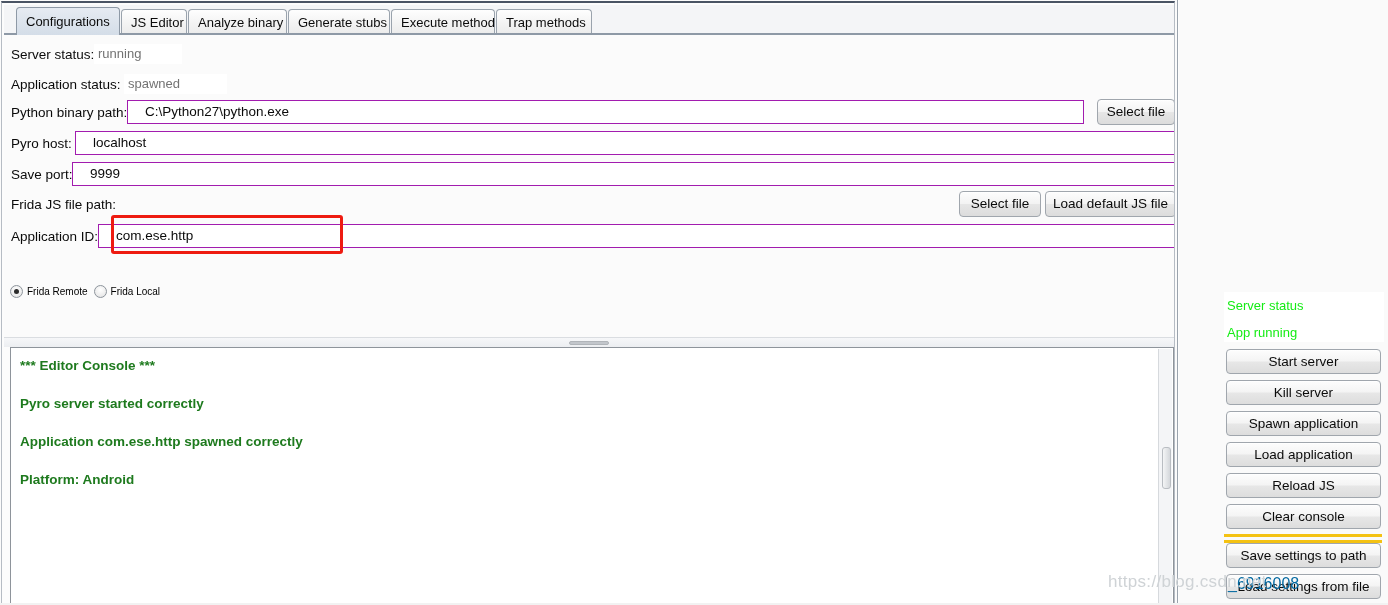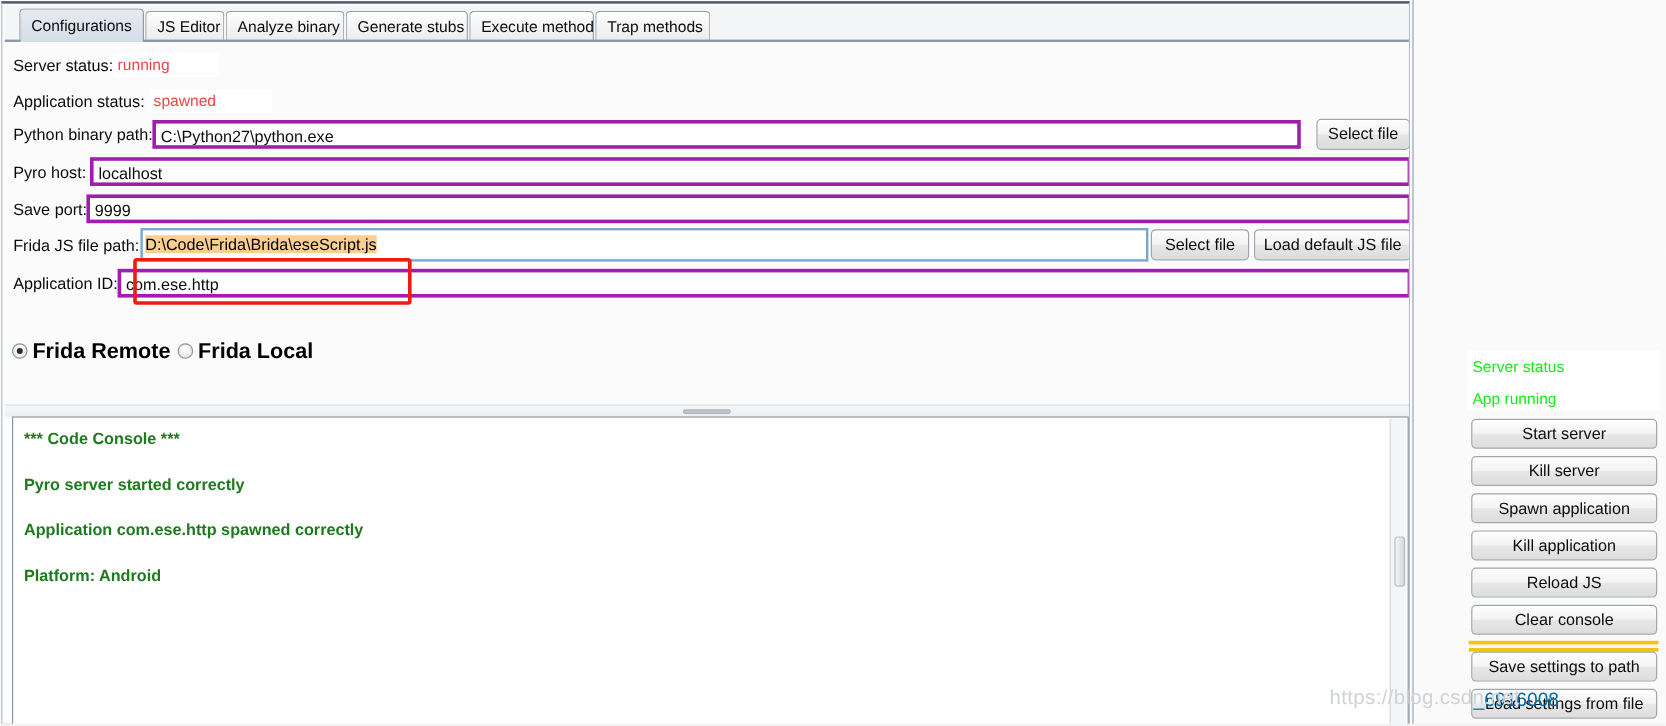--- a/index.html
+++ b/index.html
@@ -64,31 +64,31 @@
     background:#fbfbfb;
     overflow:hidden;
   }
   .row{position:absolute;left:0;height:24px;}
   .lbl{
     position:absolute;left:7px;top:0;height:22px;line-height:22px;
     font-size:13.5px;color:#0a0a0a;white-space:nowrap;
   }
   .statusval{
     position:absolute;top:0;height:20px;line-height:20px;
-    font-size:13px;color:#ef4444;background:#ffffff;
+    font-size:13px;color:#737373;background:#ffffff;
     padding:0 4px;white-space:nowrap;
   }
   .field{
     position:absolute;top:0;height:24px;
     background:#ffffff;
-    border:3px solid #a21caf;
+    border:1px solid #a21caf;
     box-sizing:border-box;
     font-size:13.5px;
     line-height:22px;
-    padding:0 4px;
+    padding:0 17px;
     color:#0a0a0a;
     white-space:nowrap;overflow:hidden;
   }
   .field.focused{
     border:2px solid #7aa7cc;
   }
   .sel-text{background:#fbcf91;color:#000;}
 
   .btn{
     position:absolute;
@@ -111,21 +111,21 @@
     display:inline-block;width:13px;height:13px;border-radius:50%;
     border:1px solid #8d949c;
     background:radial-gradient(circle at 50% 35%,#ffffff 0%,#eaeaea 70%,#d8d8d8 100%);
     vertical-align:middle;position:relative;margin-right:4px;
     box-sizing:border-box;
   }
   .radio.on::after{
     content:"";position:absolute;left:3px;top:3px;width:5px;height:5px;
     border-radius:50%;background:#2b2b2b;
   }
-  .radio-label{font-size:18px;vertical-align:middle;margin-right:6px;font-weight:bold;}
+  .radio-label{font-size:10px;vertical-align:middle;margin-right:6px;}
 
   
   #red-box{
     position:absolute;left:107px;top:180px;width:232px;height:39px;
     border:3px solid #ee1b11;border-radius:3px;
     box-sizing:border-box;
     pointer-events:none;
     z-index:30;
   }
 
@@ -260,23 +260,20 @@
           <div class="field" style="left:71px;top:3px;width:1101px;">localhost</div>
         </div>
 
         <div class="row" style="top:124px;width:1170px;height:32px;">
           <span class="lbl" style="top:5px;">Save port:</span>
           <div class="field" style="left:68px;top:3px;width:1104px;">9999</div>
         </div>
 
         <div class="row" style="top:154px;width:1170px;height:32px;">
           <span class="lbl" style="top:5px;">Frida JS file path:</span>
-          <div class="field focused" style="left:113px;top:1px;width:840px;height:28px;line-height:24px;padding:0 2px;">
-            <span class="sel-text">D:\Code\Frida\Brida\eseScript.js</span>
-          </div>
           <div class="btn" style="left:955px;top:2px;width:82px;">Select file</div>
           <div class="btn" style="left:1041px;top:2px;width:131px;">Load default JS file</div>
         </div>
 
         <div class="row" style="top:186px;width:1170px;height:32px;">
           <span class="lbl" style="top:5px;">Application ID:</span>
           <div class="field" style="left:94px;top:3px;width:1078px;">com.ese.http</div>
         </div>
 
         <div id="radio-row">
@@ -288,21 +285,21 @@
         </div>
 
         <div id="red-box"></div>
       </div>
 
       <div id="hsplit">
         <div id="hsplit-grip"></div>
       </div>
 
       <div id="console-panel">
-        <div class="console-line" style="top:10px;">*** Code Console ***</div>
+        <div class="console-line" style="top:10px;">*** Editor Console ***</div>
         <div class="console-line" style="top:48px;">Pyro server started correctly</div>
         <div class="console-line" style="top:86px;">Application com.ese.http spawned correctly</div>
         <div class="console-line" style="top:124px;">Platform: Android</div>
 
         <div id="console-scroll">
           <div id="console-thumb"></div>
         </div>
       </div>
 
     </div>
@@ -311,21 +308,21 @@
   <div id="sidebar">
 
     <div id="side-status">
       <span class="side-status-line" style="top:6px;">Server status</span>
       <span class="side-status-line" style="top:33px;">App running</span>
     </div>
 
     <div class="side-btn" style="top:349px;">Start server</div>
     <div class="side-btn" style="top:411px;">Spawn application</div>
     <div class="side-btn" style="top:380px;">Kill server</div>
-    <div class="side-btn" style="top:442px;">Kill application</div>
+    <div class="side-btn" style="top:442px;">Load application</div>
     <div class="side-btn" style="top:473px;">Reload JS</div>
     <div class="side-btn" style="top:504px;">Clear console</div>
 
     <div class="yellow-rule" style="top:534px;"></div>
     <div class="yellow-rule" style="top:540px;"></div>
 
     <div class="side-btn" style="top:543px;">Save settings to path</div>
     <div class="side-btn" style="top:574px;">Load settings from file</div>
   </div>
 

